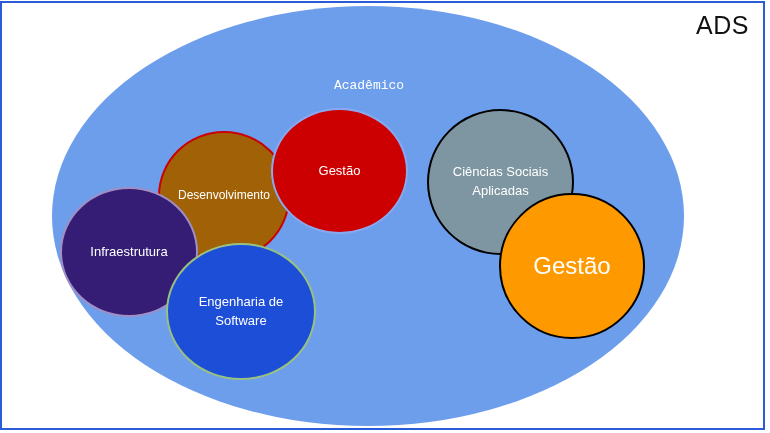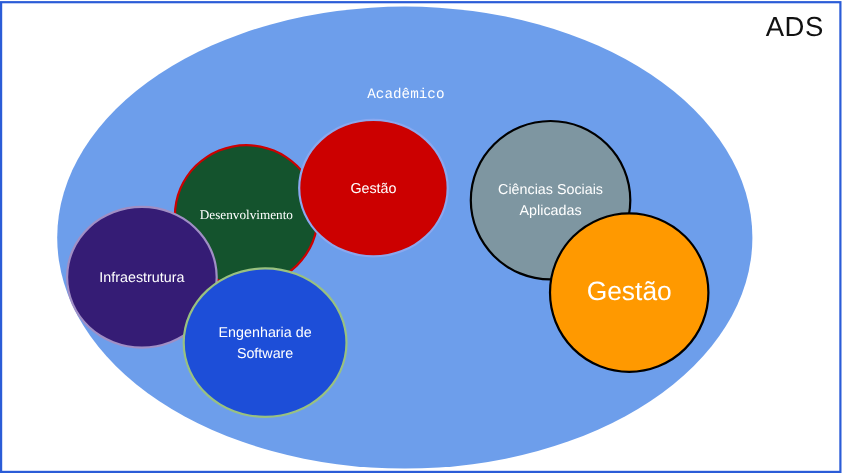--- a/index.html
+++ b/index.html
@@ -114,21 +114,21 @@
 <div class="page">
 
   <div class="frame" style="background-color: rgb(255, 255, 255); border-color: rgb(43, 92, 215);">
 
     <div class="diagram-title">ADS</div>
 
     <div class="shape ellipse-academico" style="background-color: rgb(109, 158, 235);"></div>
 
     <div class="academico-label">Acadêmico</div>
 
-    <div class="shape c-desenvolvimento" style="background-color: #14532d; border-color: rgb(204, 0, 0); font-family: Liberation Serif, serif;">
+    <div class="shape c-desenvolvimento" style="background-color: #a16207; border-color: rgb(204, 0, 0);">
       <span class="lbl">Desenvolvimento</span>
     </div>
 
     <div class="shape c-calculo" style="background-color: rgb(204, 0, 0); border-color: rgb(138, 168, 239);">
       <span class="lbl">Gestão</span>
     </div>
 
     <div class="shape c-infraestrutura" style="background-color: rgb(53, 28, 117); border-color: rgb(160, 143, 197);">
       <span class="lbl">Infraestrutura</span>
     </div>

